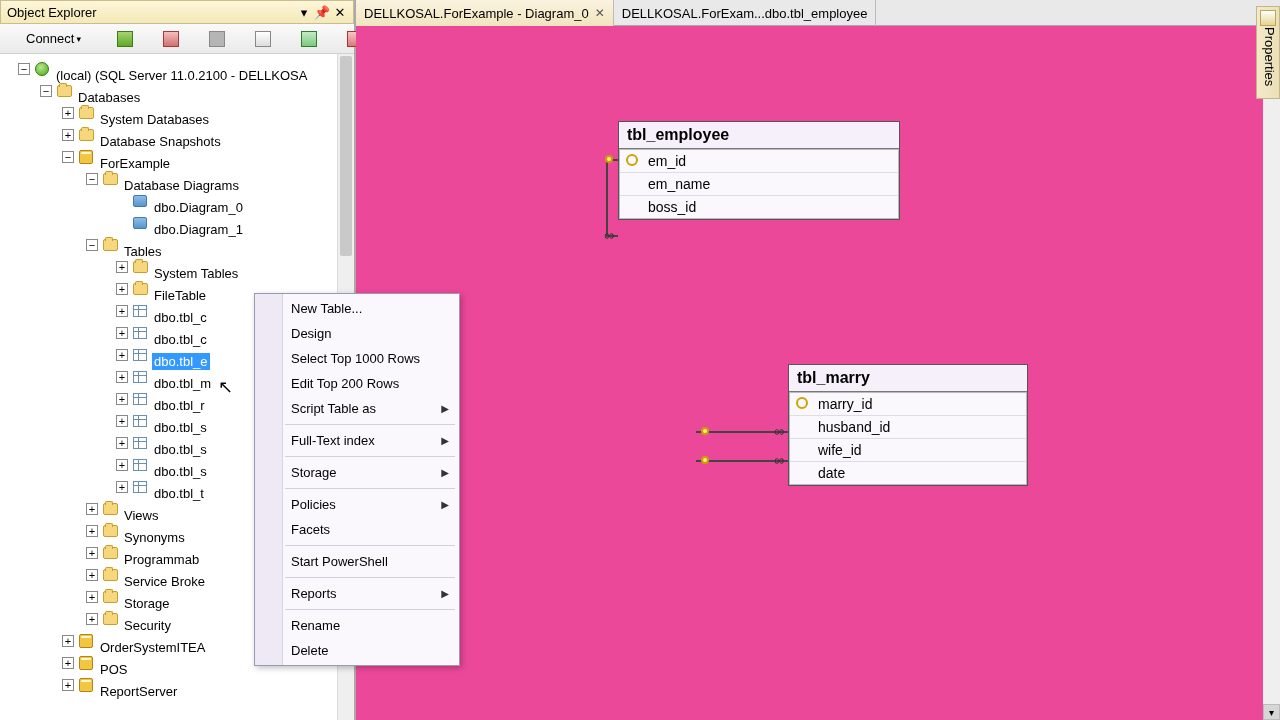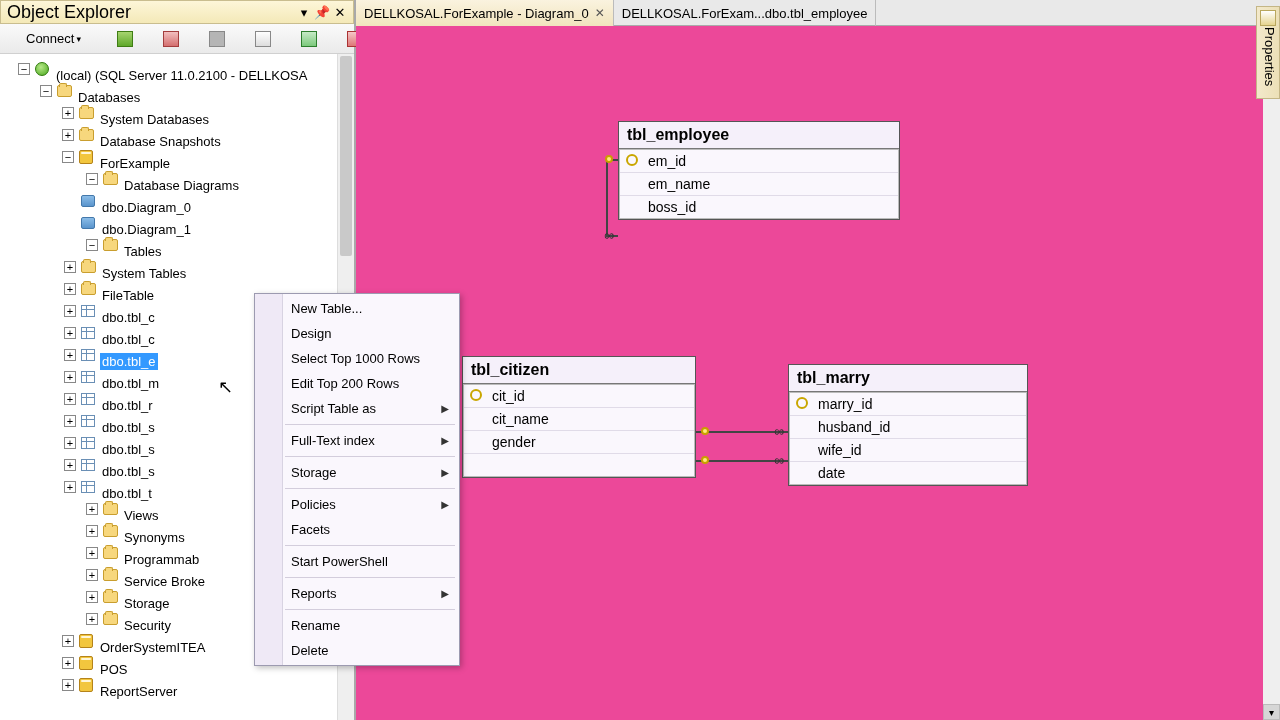--- a/index.html
+++ b/index.html
@@ -1,20 +1,20 @@
 <!DOCTYPE html>
 <html><head>
 <meta charset="utf-8">
 <style>
 * { box-sizing: border-box; margin: 0; padding: 0; font-family: 'Segoe UI', Tahoma, sans-serif; font-size: 13px; }
 body { width: 1280px; height: 720px; overflow: hidden; background: #fff; position: relative; }
 
 
 .panel-title { background: linear-gradient(#fdf6d9, #f4e9b8); border: 1px solid #c9bd8f; height: 24px; display: flex; align-items: center; padding: 0 6px; }
-.panel-title-text { flex: 1; font-size: 18px; }
+.panel-title-text { flex: 1; font-size: 13px; }
 .panel-title-icons { display: flex; gap: 4px; }
 .title-icon { width: 14px; height: 14px; cursor: pointer; display: flex; align-items: center; justify-content: center; }
 
 
 .object-explorer { position: absolute; left: 0; top: 0; width: 356px; height: 720px; border-right: 2px solid #a9a9a9; background: #fff; }
 .toolbar { height: 30px; border-bottom: 1px solid #d0d0d0; display: flex; align-items: center; padding: 0 6px; gap: 6px; background: linear-gradient(#fafafa,#eaeaea); }
 .toolbar button { background: none; border: none; cursor: pointer; display: flex; align-items: center; padding: 2px 4px; margin-left: 16px; }
 .toolbar .connect { font-size: 13px; }
 .toolbar .dropdown-arrow { font-size: 9px; margin-left: 2px; }
 .toolbar .sep { width: 1px; height: 20px; background: #ccc; }
@@ -37,21 +37,21 @@
 .table-icon::before { content:''; position:absolute; top:3px; left:0; right:0; height:1px; background:#6a8fb5; }
 .table-icon::after { content:''; position:absolute; top:0; bottom:0; left:4px; width:1px; background:#6a8fb5; }
 .diagram-icon { width: 14px; height: 12px; background: linear-gradient(#8bbde8,#5a94cc); border:1px solid #4378ab; border-radius:2px; }
 .server-icon { width: 14px; height: 14px; border-radius: 50%; background: radial-gradient(circle at 40% 35%, #b6e887, #4aa81e); border: 1px solid #2f7a0b; }
 .label { padding: 1px 2px; margin-top: 12px; }
 
 .indent-1 { padding-left: 18px; }
 .indent-2 { padding-left: 40px; }
 .indent-3 { padding-left: 62px; }
 .indent-4 { padding-left: 86px; }
-.indent-5 { padding-left: 64px; }
+.indent-5 { padding-left: 116px; }
 
 
 .right-pane { position: absolute; left: 356px; top: 0; right: 0; height: 720px; }
 .doc-tabs { height: 26px; display: flex; background: #e9e9e9; border-bottom: 1px solid #aaa; }
 .doc-tab { display: flex; align-items: center; padding: 13px 8px; border-right: 1px solid #bbb; cursor: pointer; gap: 6px; }
 .doc-tab.active { background: linear-gradient(#faf3df,#f1e4be); border-bottom: 2px solid #f29200; }
 .doc-tab .close-x { font-size: 12px; color: #555; }
 
 .diagram-canvas { position: absolute; left: 0; top: 26px; right: 17px; bottom: 0; background: #ec4899; overflow: hidden; }
 .canvas-scroll { position: absolute; right: 0; top: 26px; width: 17px; bottom: 0; background: #efefef; }
@@ -374,41 +374,20 @@
     <div class="rel-line vert" style="left:250px; top:133px; height:78px;"></div>
     <div class="rel-line" style="left:250px; top:133px; width:12px;"></div>
     <div class="rel-line" style="left:250px; top:209px; width:12px;"></div>
     <div class="rel-end" style="left:246px; top:126px;">
         <span class="key-dot"></span>
       </div>
     <div class="rel-end" style="left:246px; top:202px;">
         <span class="inf">∞</span>
       </div>
 
-    <div class="entity" style="left:106px; top:330px; width:234px;">
-      <div class="entity-header">tbl_citizen</div>
-      <div class="entity-body">
-        <div class="entity-row">
-            <span class="key-icon pk"></span>
-            <span class="col-name">cit_id</span>
-          </div>
-        <div class="entity-row">
-            <span class="key-icon"></span>
-            <span class="col-name">cit_name</span>
-          </div>
-        <div class="entity-row">
-            <span class="key-icon"></span>
-            <span class="col-name">gender</span>
-          </div>
-        <div class="entity-row">
-            <span class="key-icon"></span>
-            <span class="col-name">&nbsp;</span>
-          </div>
-      </div>
-    </div>
 
     <div class="entity" style="left:432px; top:338px; width:240px;">
       <div class="entity-header">tbl_marry</div>
       <div class="entity-body">
         <div class="entity-row">
             <span class="key-icon pk"></span>
             <span class="col-name">marry_id</span>
           </div>
         <div class="entity-row">
             <span class="key-icon"></span>

